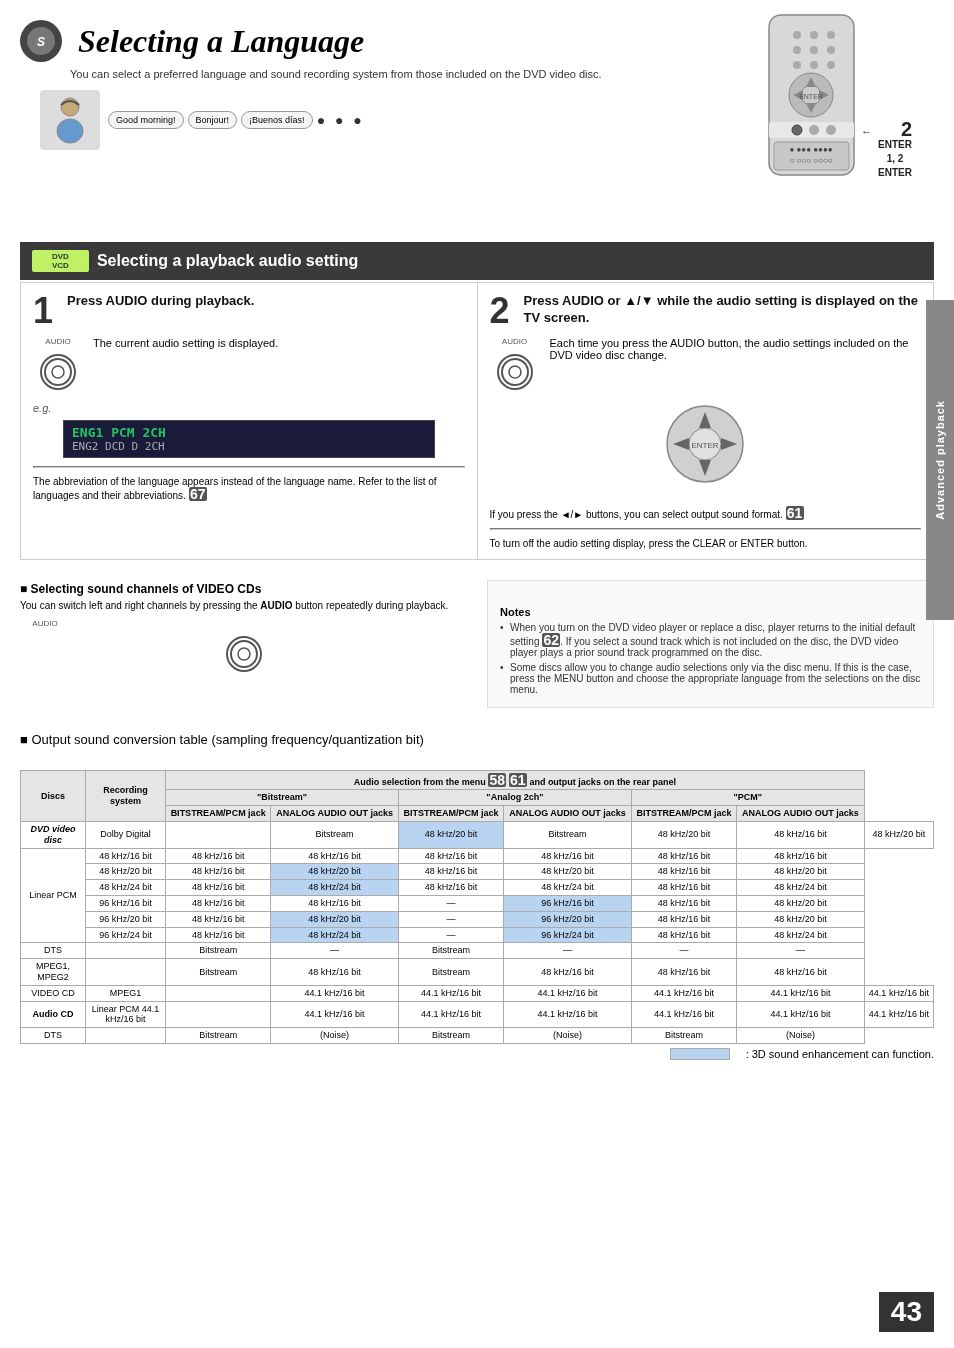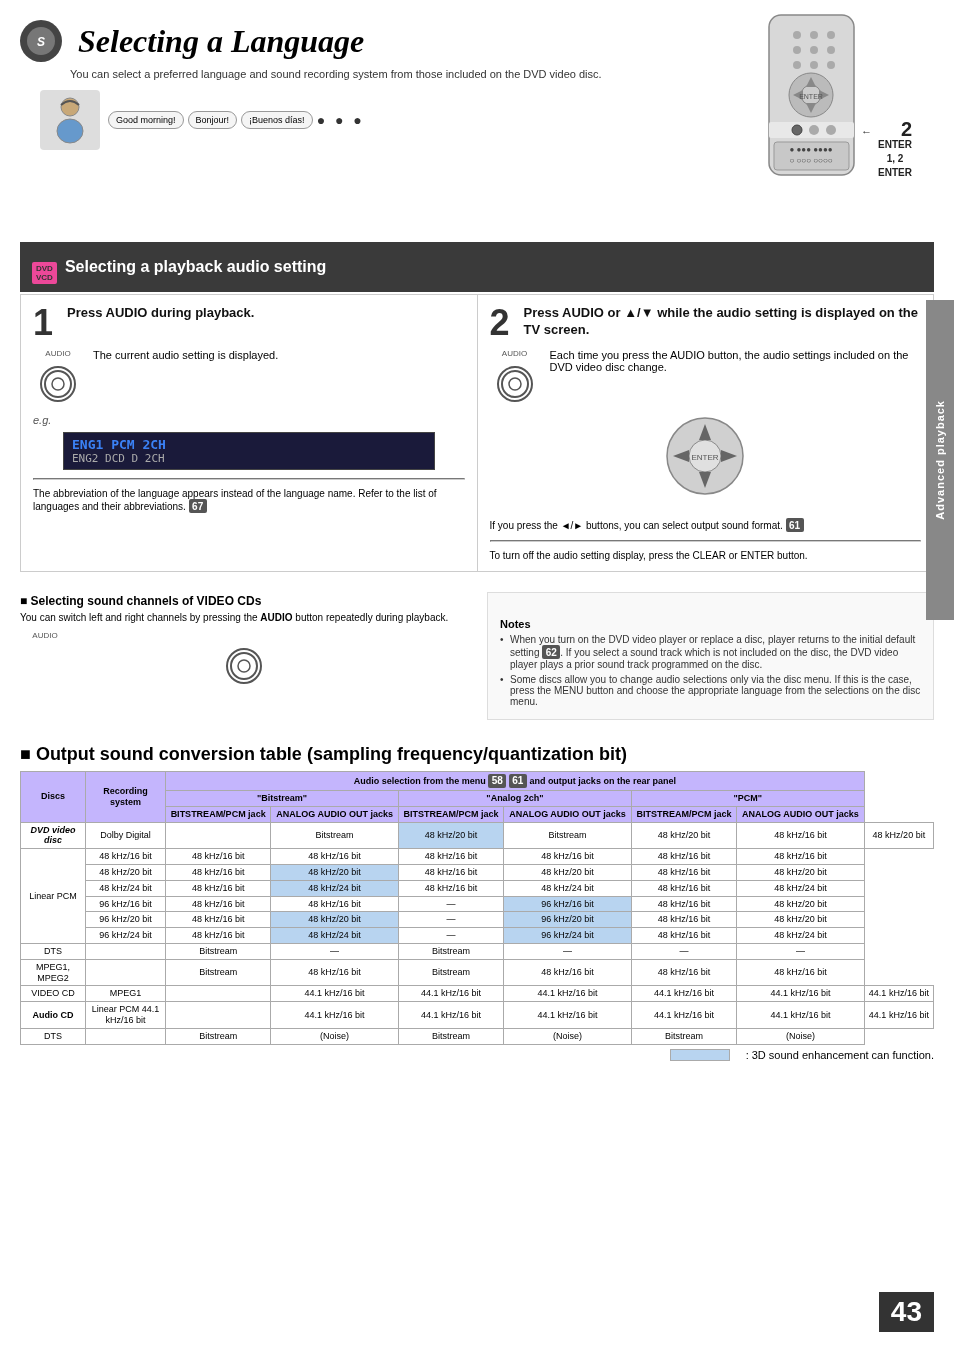--- a/index.html
+++ b/index.html
@@ -103,27 +103,26 @@
       color: white;
       padding: 8px 12px;
       font-size: 16px;
       font-weight: bold;
       display: flex;
       align-items: center;
       gap: 8px;
       margin-bottom: 2px;
     }
     .dvd-badge {
-      background: #ec4899;
+      background: #bef264;
       color: #333;
       font-size: 8px;
-      padding: 2px 4px;
+      padding: 2px 20px;
       border-radius: 2px;
       font-weight: bold;
-      margin-top: 12px;
     }
     
     .steps-container {
       display: flex;
       gap: 0;
       border: 1px solid #ccc;
       margin-bottom: 12px;
     }
     .step {
       flex: 1;
@@ -169,29 +168,29 @@
     
     .osd-display {
       background: #1a1a3a;
       color: white;
       padding: 4px 8px;
       font-family: monospace;
       font-size: 12px;
       margin: 6px 30px;
       border: 1px solid #444;
     }
-    .osd-line1 { color: #3b82f6; font-size: 13px; font-weight: bold; }
+    .osd-line1 { color: #22c55e; font-size: 13px; font-weight: bold; }
     .osd-line2 { color: #aaa; font-size: 11px; }
     .ref-number {
       display: inline-flex;
       align-items: center;
       justify-content: center;
       background: #555;
       color: white;
-      font-size: 10px;
+      font-size: 14px;
       font-weight: bold;
       width: 18px;
       height: 14px;
       border-radius: 2px;
     }
     
     .subsection {
       margin: 10px 0;
     }
     .subsection-title {
@@ -224,40 +223,40 @@
     .note-item::before {
       content: "•";
       position: absolute;
       left: 0;
     }
     
     .table-section {
       margin-top: 16px;
     }
     .table-section-title {
-      font-size: 18px;
-      font-weight: bold;
-      margin-bottom: 6px;
+      font-size: 13px;
+      font-weight: normal;
+      margin-bottom: 23px;
     }
     .table-section-title::before { content: "■ "; }
     
     .output-table {
       width: 100%;
       border-collapse: collapse;
       font-size: 9px;
     }
     .output-table th, .output-table td {
       border: 1px solid #aaa;
       padding: 2px 3px;
       text-align: center;
       vertical-align: middle;
       line-height: 1.2;
     }
     .output-table th {
-      background: #c4b5fd;
+      background: #e5e5e5;
       font-weight: bold;
     }
     .col-discs { width: 65px; }
     .col-rec { width: 80px; }
     
     .right-sidebar {
       position: absolute;
       right: 0;
       top: 300px;
       width: 28px;

